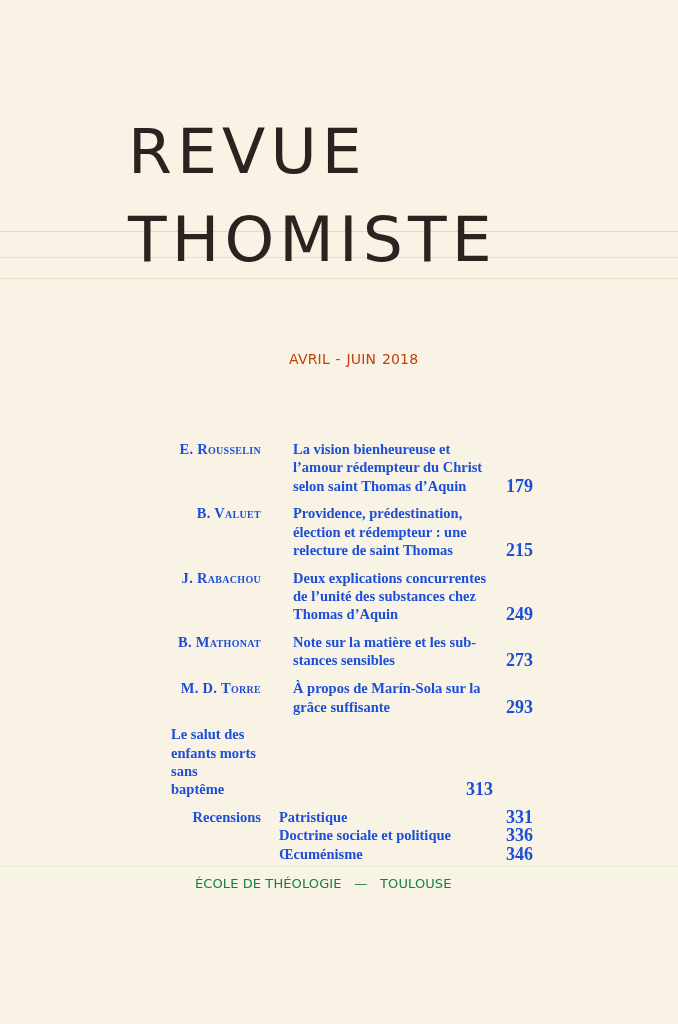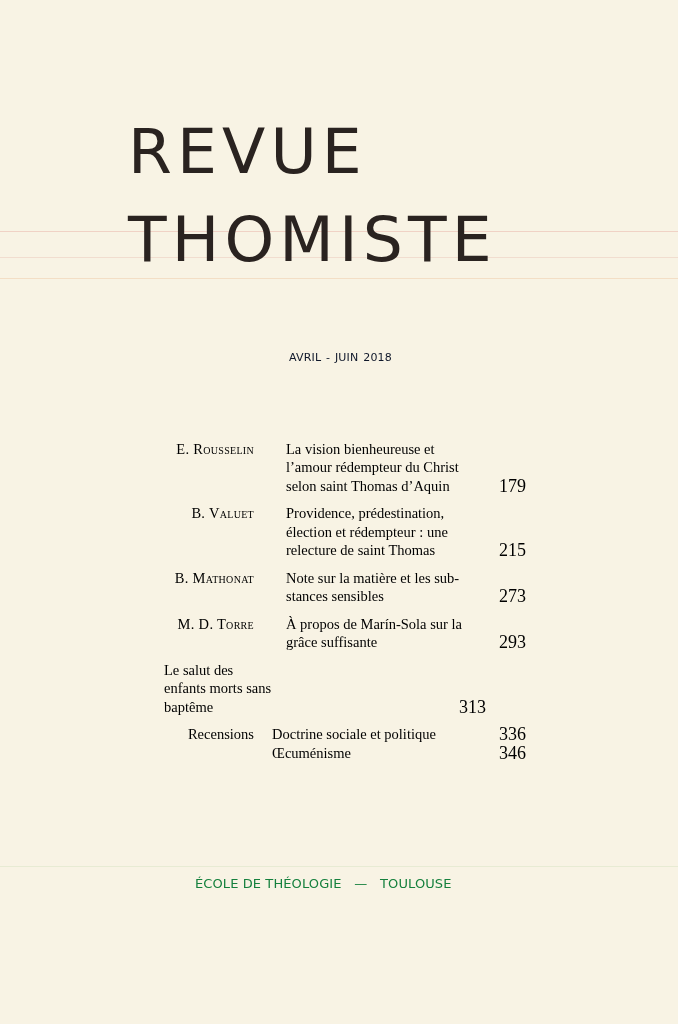--- a/index.html
+++ b/index.html
@@ -38,35 +38,36 @@
       transform: scaleX(1.02);
       transform-origin: left top;
     }
     .title span { display: block; }
 
     .issue {
       position: absolute;
       left: 289px;
       top: 351px;
       font-family: "DejaVu Sans", sans-serif;
-      font-size: 11px;
+      font-size: 14px;
       letter-spacing: 0.2px;
-      color: #0f172a;
+      color: #c2410c;
       word-spacing: 1px;
     }
 
     .toc {
       position: absolute;
-      left: 150px;
+      left: 157px;
       top: 440px;
       width: 380px;
       font-family: "Liberation Serif", "DejaVu Serif", serif;
       font-size: 14.5px;
       line-height: 18.3px;
-      color: #000000;
+      color: #1d4ed8;
+      font-weight: bold;
     }
     .entry {
       display: grid;
       grid-template-columns: 122px 218px 40px;
       margin-bottom: 9.5px;
     }
     .author {
       text-align: right;
       padding-right: 18px;
       font-variant: small-caps;
@@ -123,40 +124,51 @@
     <div class="page">179</div>
   </div>
   <div class="entry">
     <div class="author">B. Valuet</div>
     <div class="article-title">Providence, prédestination,
 élection et rédempteur : une
 relecture de saint Thomas</div>
     <div class="page">215</div>
   </div>
   <div class="entry">
+    <div class="author">J. Rabachou</div>
+    <div class="article-title">Deux explications concurrentes
+de l’unité des substances chez
+Thomas d’Aquin</div>
+    <div class="page">249</div>
+  </div>
+  <div class="entry">
     <div class="author">B. Mathonat</div>
     <div class="article-title">Note sur la matière et les sub-
 stances sensibles</div>
     <div class="page">273</div>
   </div>
   <div class="entry">
     <div class="author">M. D. Torre</div>
     <div class="article-title">À propos de Marín-Sola sur la
 grâce suffisante</div>
     <div class="page">293</div>
   </div>
   <div class="entry">
     <div class="article-title">Le salut des enfants morts sans
 baptême</div>
     <div class="page">313</div>
   </div>
   <div class="entry">
     <div class="author plain">Recensions</div>
     <div class="sub-entries" style="grid-column: 2 / span 2;">
       <div class="sub-row">
+        <div>Patristique</div>
+        <div class="page">331</div>
+      </div>
+      <div class="sub-row">
         <div>Doctrine sociale et politique</div>
         <div class="page">336</div>
       </div>
       <div class="sub-row">
         <div>Œcuménisme</div>
         <div class="page">346</div>
       </div>
     </div>
   </div>
 </div>

